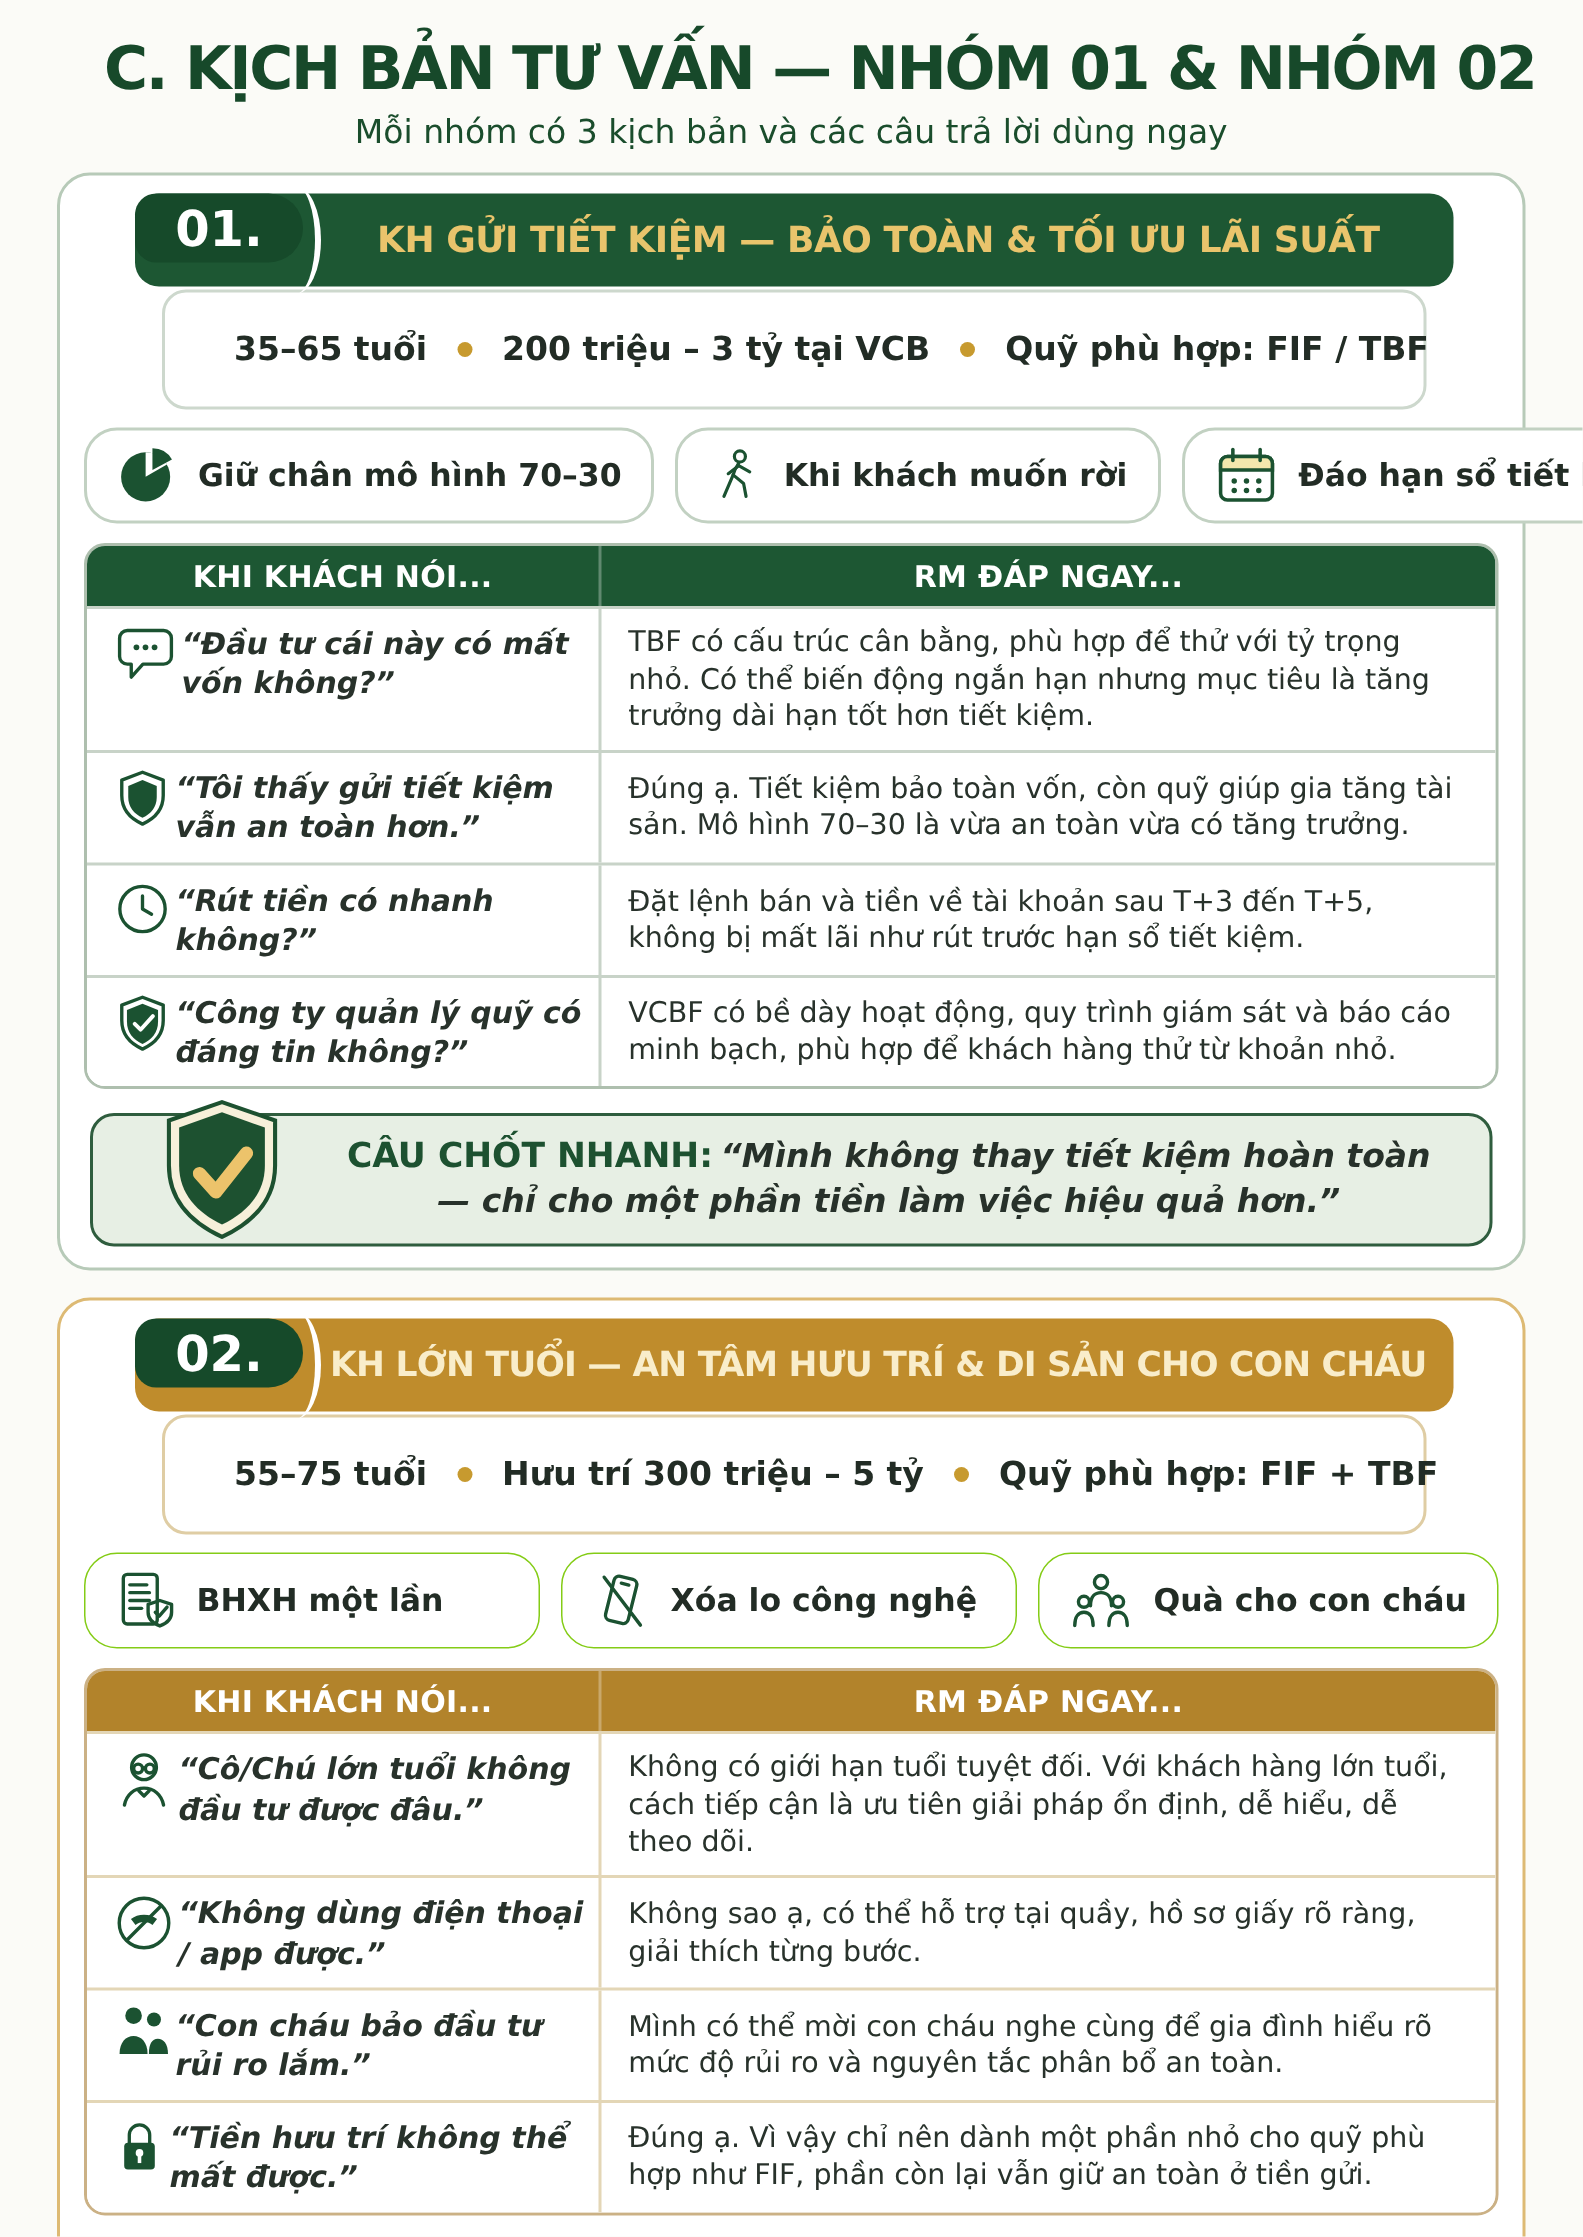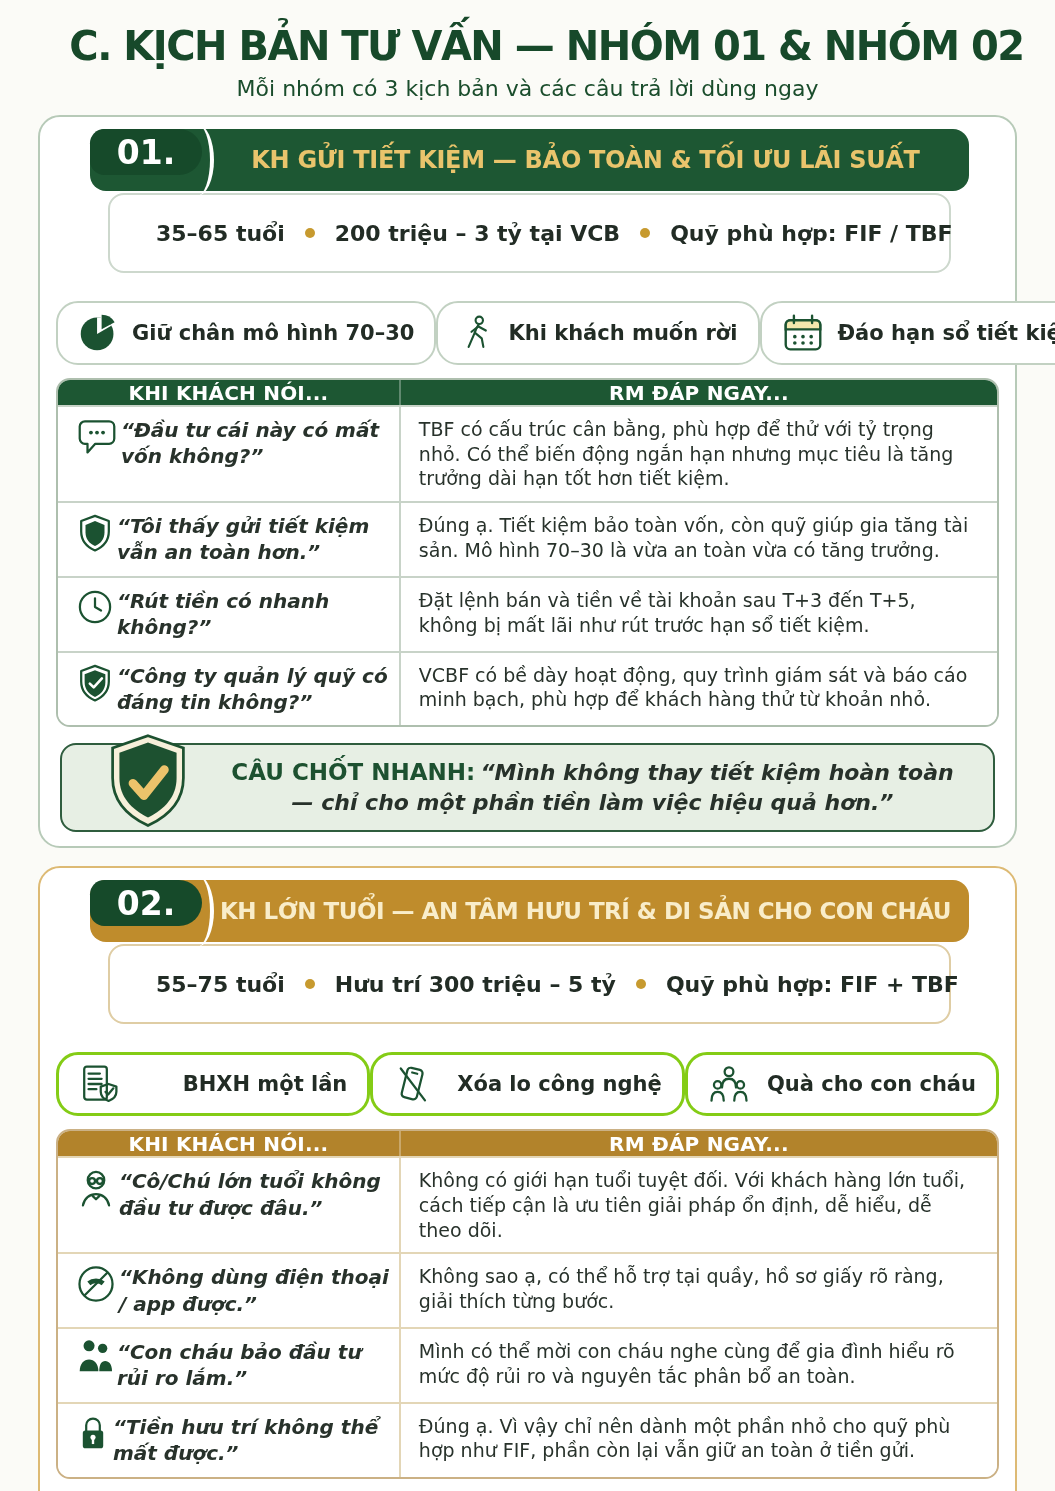--- a/index.html
+++ b/index.html
@@ -51,50 +51,50 @@
   
   .info-bar {
     margin:2px 48px 0 52px; height:80px; border:2px solid #cdd8cd; border-radius:16px;
     background:#fff; display:flex; align-items:center; padding:0 26px; gap:20px;
   }
   .s2 .info-bar { border-color:#dfcda4; }
   .info-item { font-size:22px; font-weight:600; color:#222c25; white-space:nowrap; }
   .dot { width:10px; height:10px; border-radius:50%; background:#c79a2f; flex:0 0 auto; }
 
   
-  .chips { display:flex; gap:0; margin-top:28px; }
+  .chips { display:flex; gap:14px; margin-top:12px; }
   .chip {
     height:64px; border-radius:22px; background:#fff; display:flex; align-items:center;
     gap:14px; padding:0 20px; flex:1;
   }
   .s1 .chip { border:2px solid #c2d1c2; }
-  .s2 .chip { border:3px solid #84cc16;justify-content:space-between; }
+  .s2 .chip { border:1px solid #84cc16; }
   .chip.w1 { flex:1.18; } .chip.w2 { flex:0.98; } .chip.w3 { flex:1.06; }
   .chip-label { font-size:21px; font-weight:600; color:#222c25; white-space:nowrap; }
 
   
   .qtable { margin-top:13px; border-radius:14px; overflow:hidden; }
   .s1 .qtable { border:2px solid #aebfae; }
   .s2 .qtable { border:2px solid #cbb185; }
-  .thead { display:grid; grid-template-columns:36.3% 1fr; height:25px; }
+  .thead { display:grid; grid-template-columns:36.3% 1fr; height:40px; }
   .s1 .thead { background:#1d5733; }
   .s2 .thead { background:#b2832b; }
   .thead > div {
     color:#fff; font-weight:800; font-size:20px; display:flex; align-items:center;
     justify-content:center; letter-spacing:0.2px;
   }
   .thead > div + div { border-left:2px solid rgba(255,255,255,0.3); }
   .trow { display:grid; grid-template-columns:36.3% 1fr; background:#fff; }
   .s1 .trow { border-top:2px solid #c8d3c8; }
   .s2 .trow { border-top:2px solid #e3d6b6; }
   .tq { display:flex; align-items:flex-start; gap:3px; padding:10px 10px 10px 18px; }
   .tq .qicon { flex:0 0 auto; }
   .tq .qtext { font-size:20px; font-style:italic; font-weight:700; color:#28322b; line-height:1.32; }
   .ta { padding:10px 18px; font-size:19px; line-height:1.3; color:#28322b;
-        display:flex; }
+        display:flex; align-items:center; }
   .s1 .ta { border-left:2px solid #c8d3c8; }
   .s2 .ta { border-left:2px solid #e3d6b6; }
 
   
   .callout {
     margin:16px 4px 2px; border-radius:16px; position:relative;
     padding:12px 30px 12px 160px; min-height:78px;
     display:flex; align-items:center; justify-content:center;
   }
   .callout.c1 { background:#e7efe4; border:2.5px solid #2f5d3e; }

